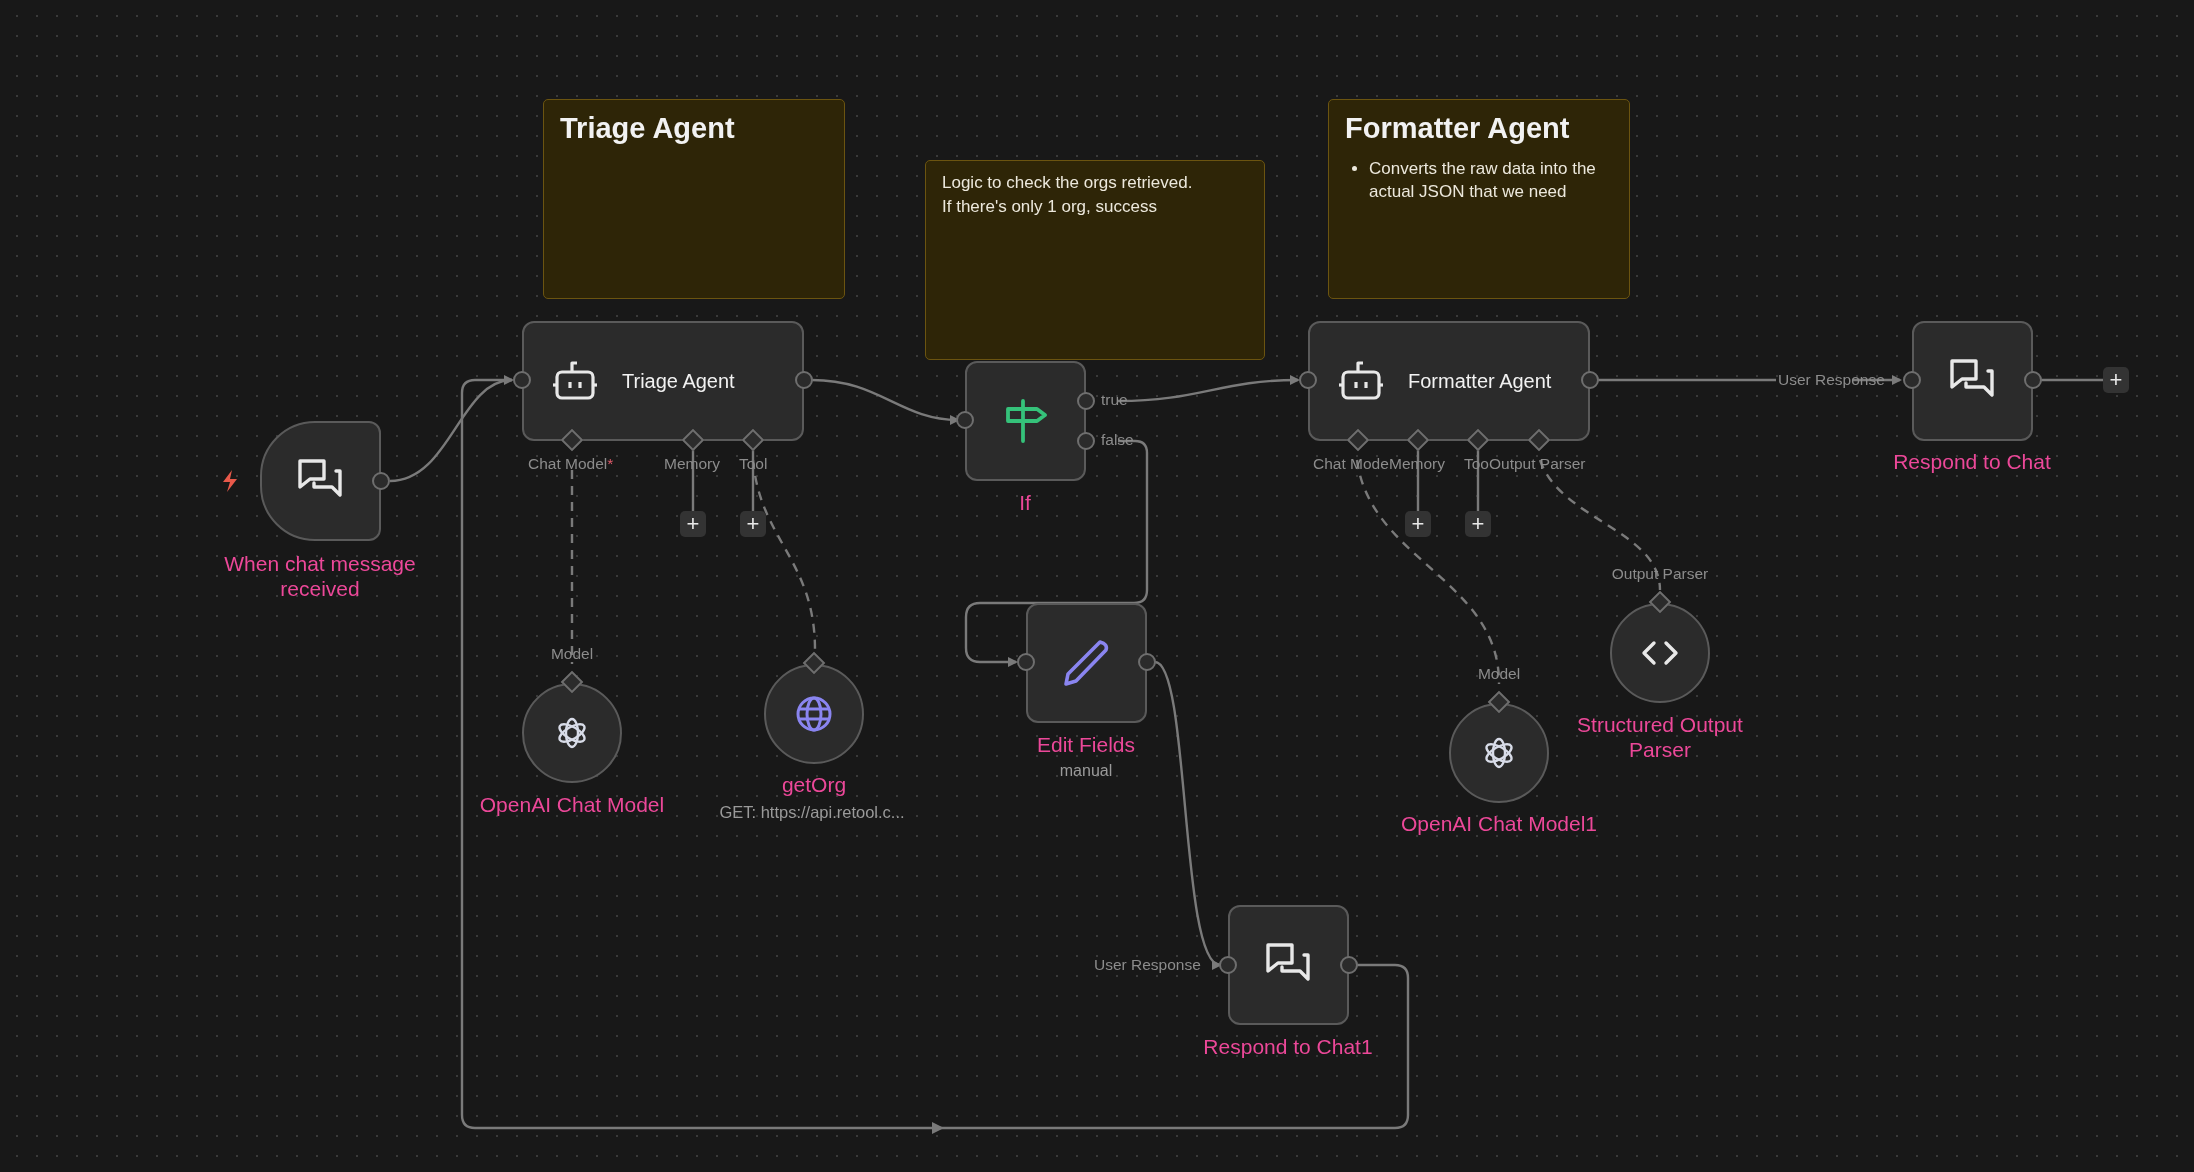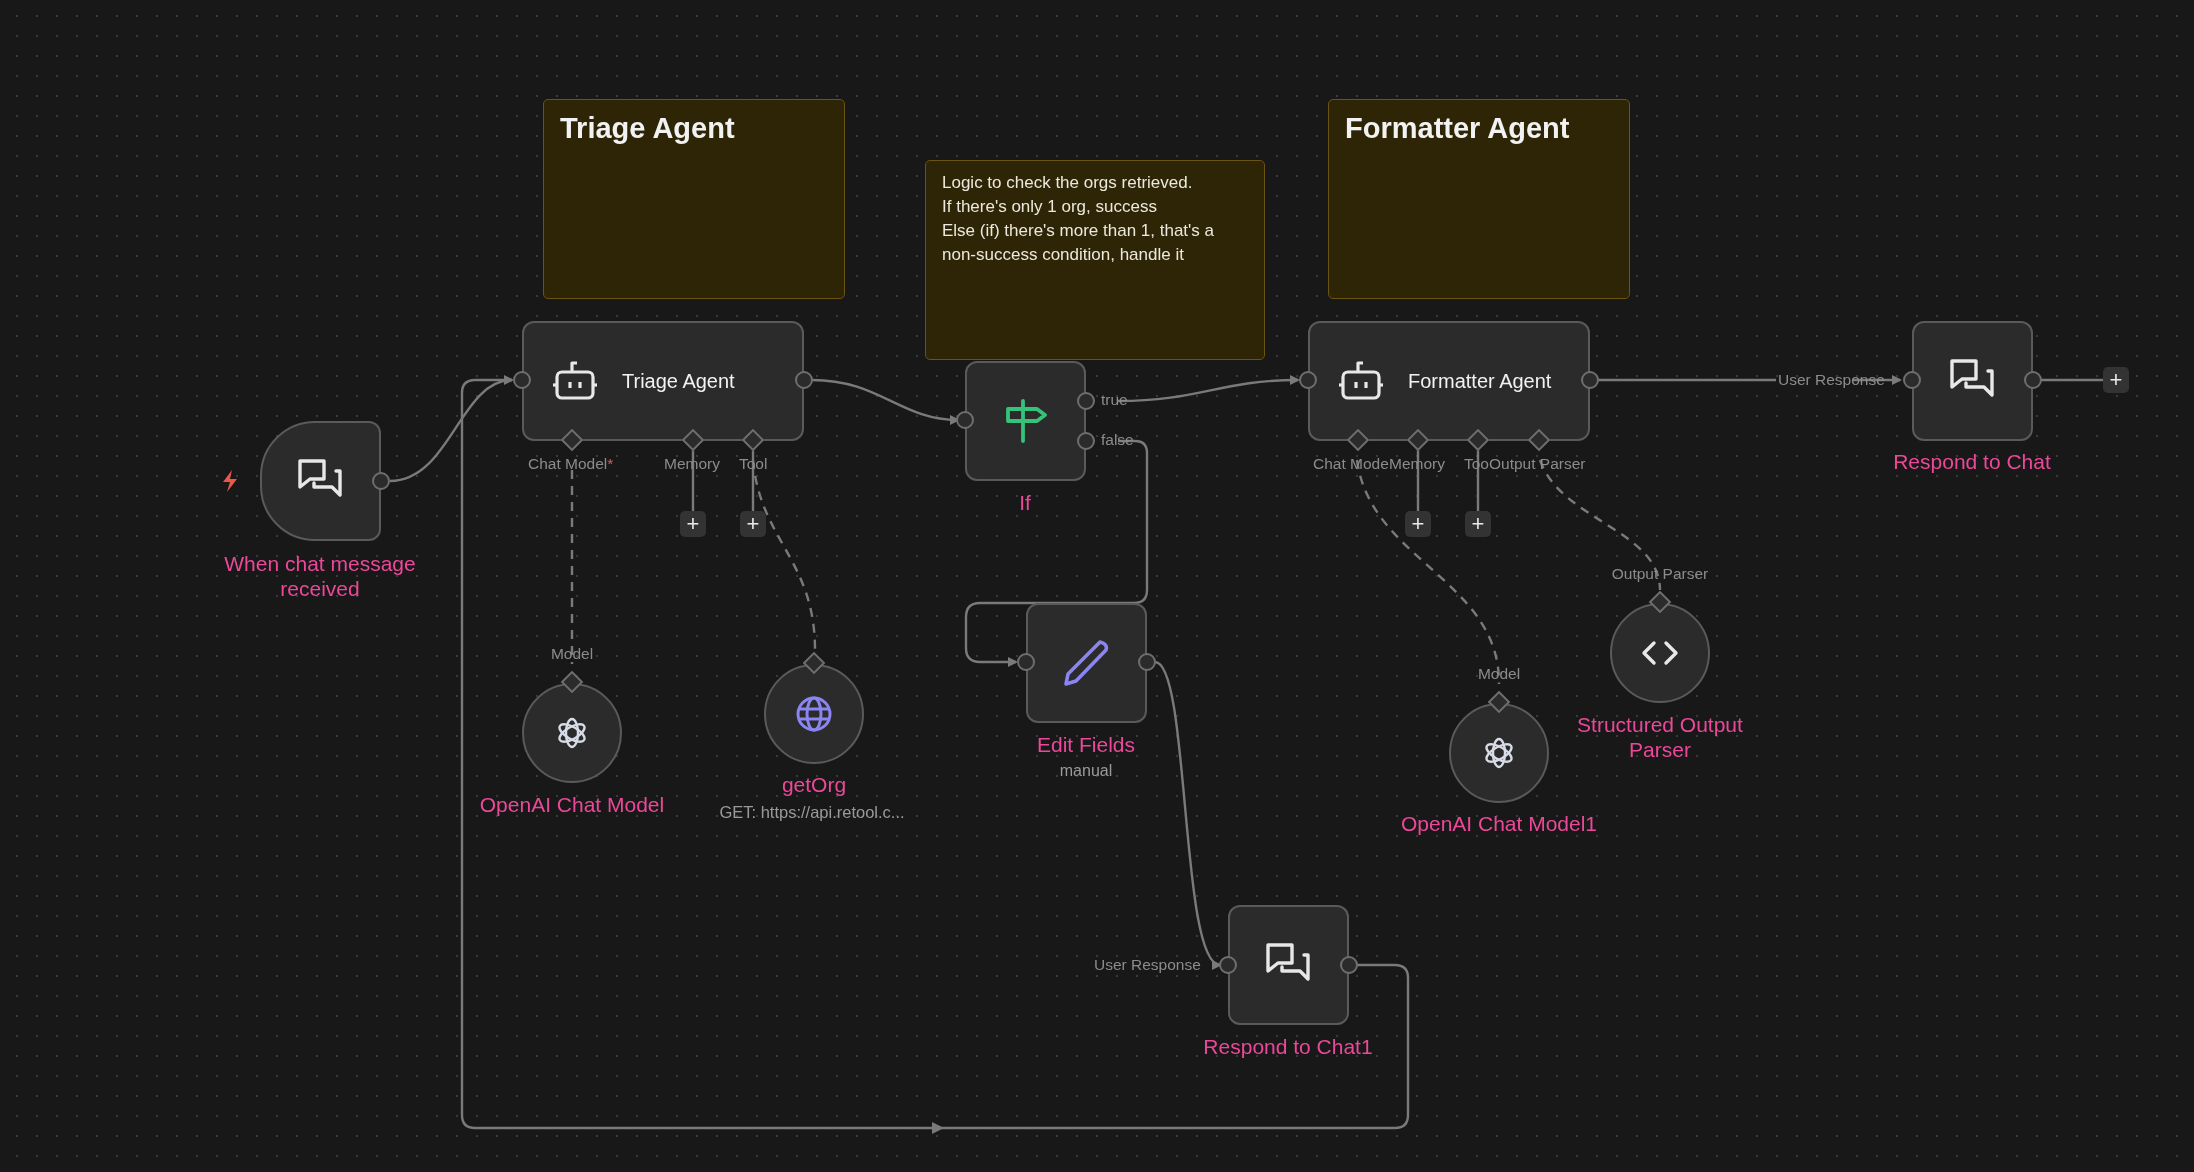--- a/index.html
+++ b/index.html
@@ -92,24 +92,26 @@
   <path class="edge" d="M1478,450 L1478,512"></path>
   <path class="edge dashed" d="M1540,460 C1560,520 1660,530 1660,590"></path>
 </svg>
 
 <div class="sticky" style="left:543px;top:99px;width:302px;height:200px;padding:12px 16px;">
   <h2>Triage Agent</h2>
 </div>
 <div class="sticky" style="left:925px;top:160px;width:340px;height:200px;padding:10px 16px;">
   <p>Logic to check the orgs retrieved.</p>
   <p>If there's only 1 org, success</p>
-  <p>Else (if) there's more than 1, that's a non-success condition, handle it</p>
 </div>
 <div class="sticky" style="left:1328px;top:99px;width:302px;height:200px;padding:12px 16px;">
   <h2>Formatter Agent</h2>
+  <ul>
+    <li>Converts the raw data into the actual JSON that we need</li>
+  </ul>
 </div>
 
 <svg class="bolt" style="left:220px;top:469px;" width="20" height="24" viewBox="0 0 20 24">
   <path d="M12,1 L3,13 L10,13 L7,23 L17,10 L10,10 z" fill="#e8594a"></path>
 </svg>
 <div class="node trigger" style="left:260px;top:421px;width:121px;height:120px;">
   <svg class="icon" width="50" height="48" viewBox="0 0 50 48" fill="none" stroke="#e8e8e8" stroke-width="3.4" stroke-linejoin="round" stroke-linecap="round">
     <path d="M4,4 H28 V22 H14 L4,30 Z"></path>
     <path d="M18,26 V30 H36 L44,38 V14 H40"></path>
   </svg>

